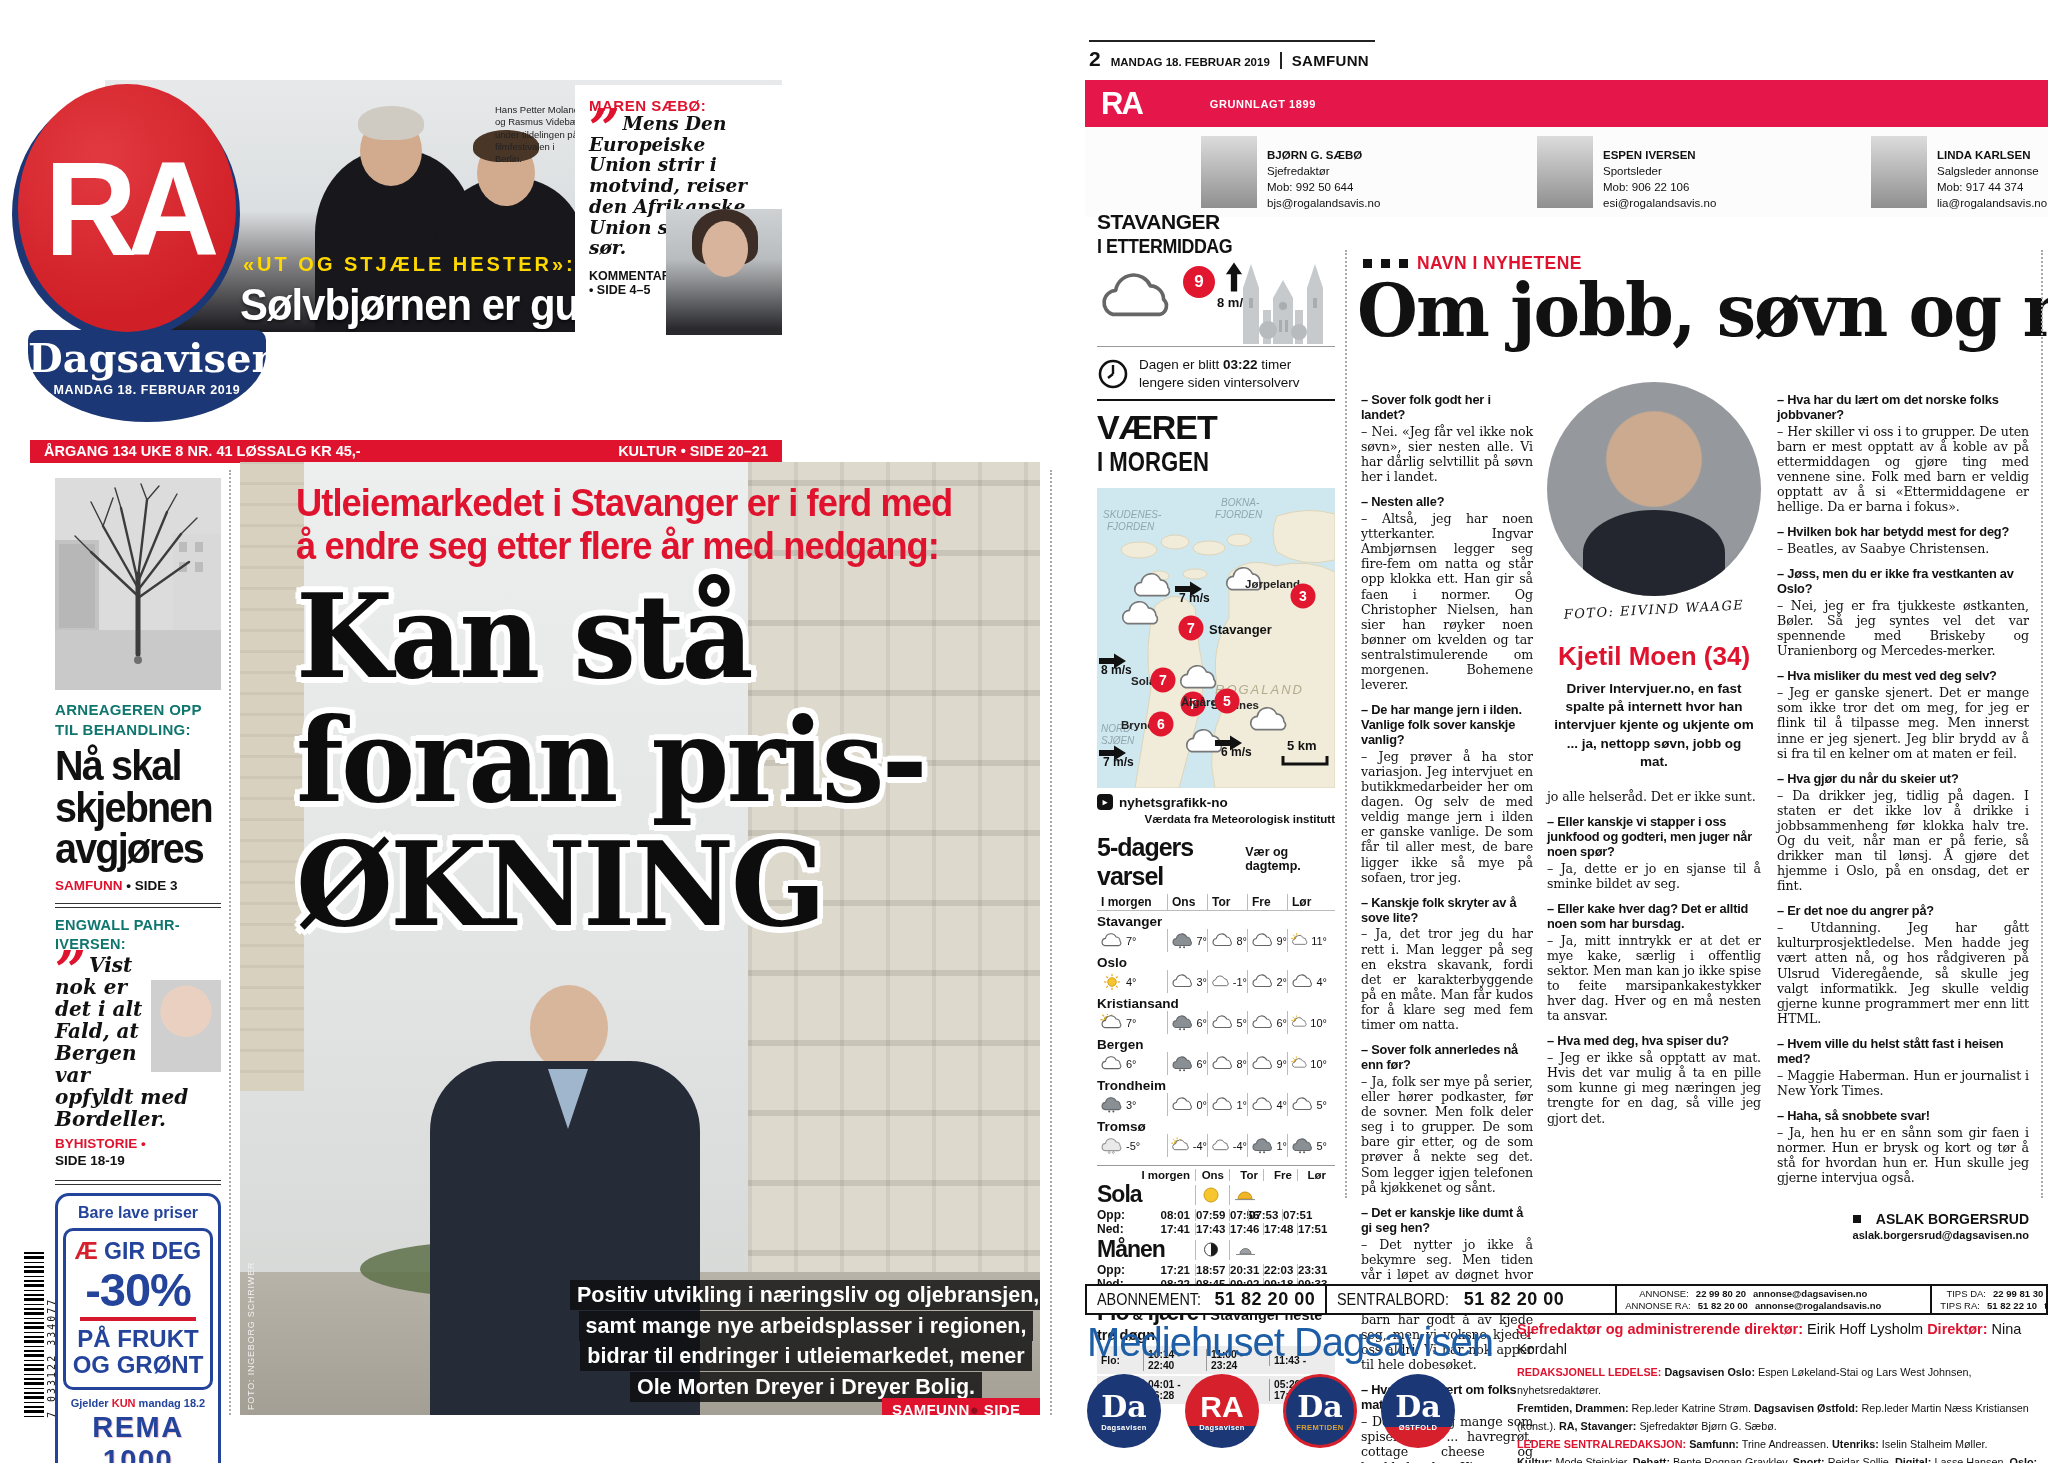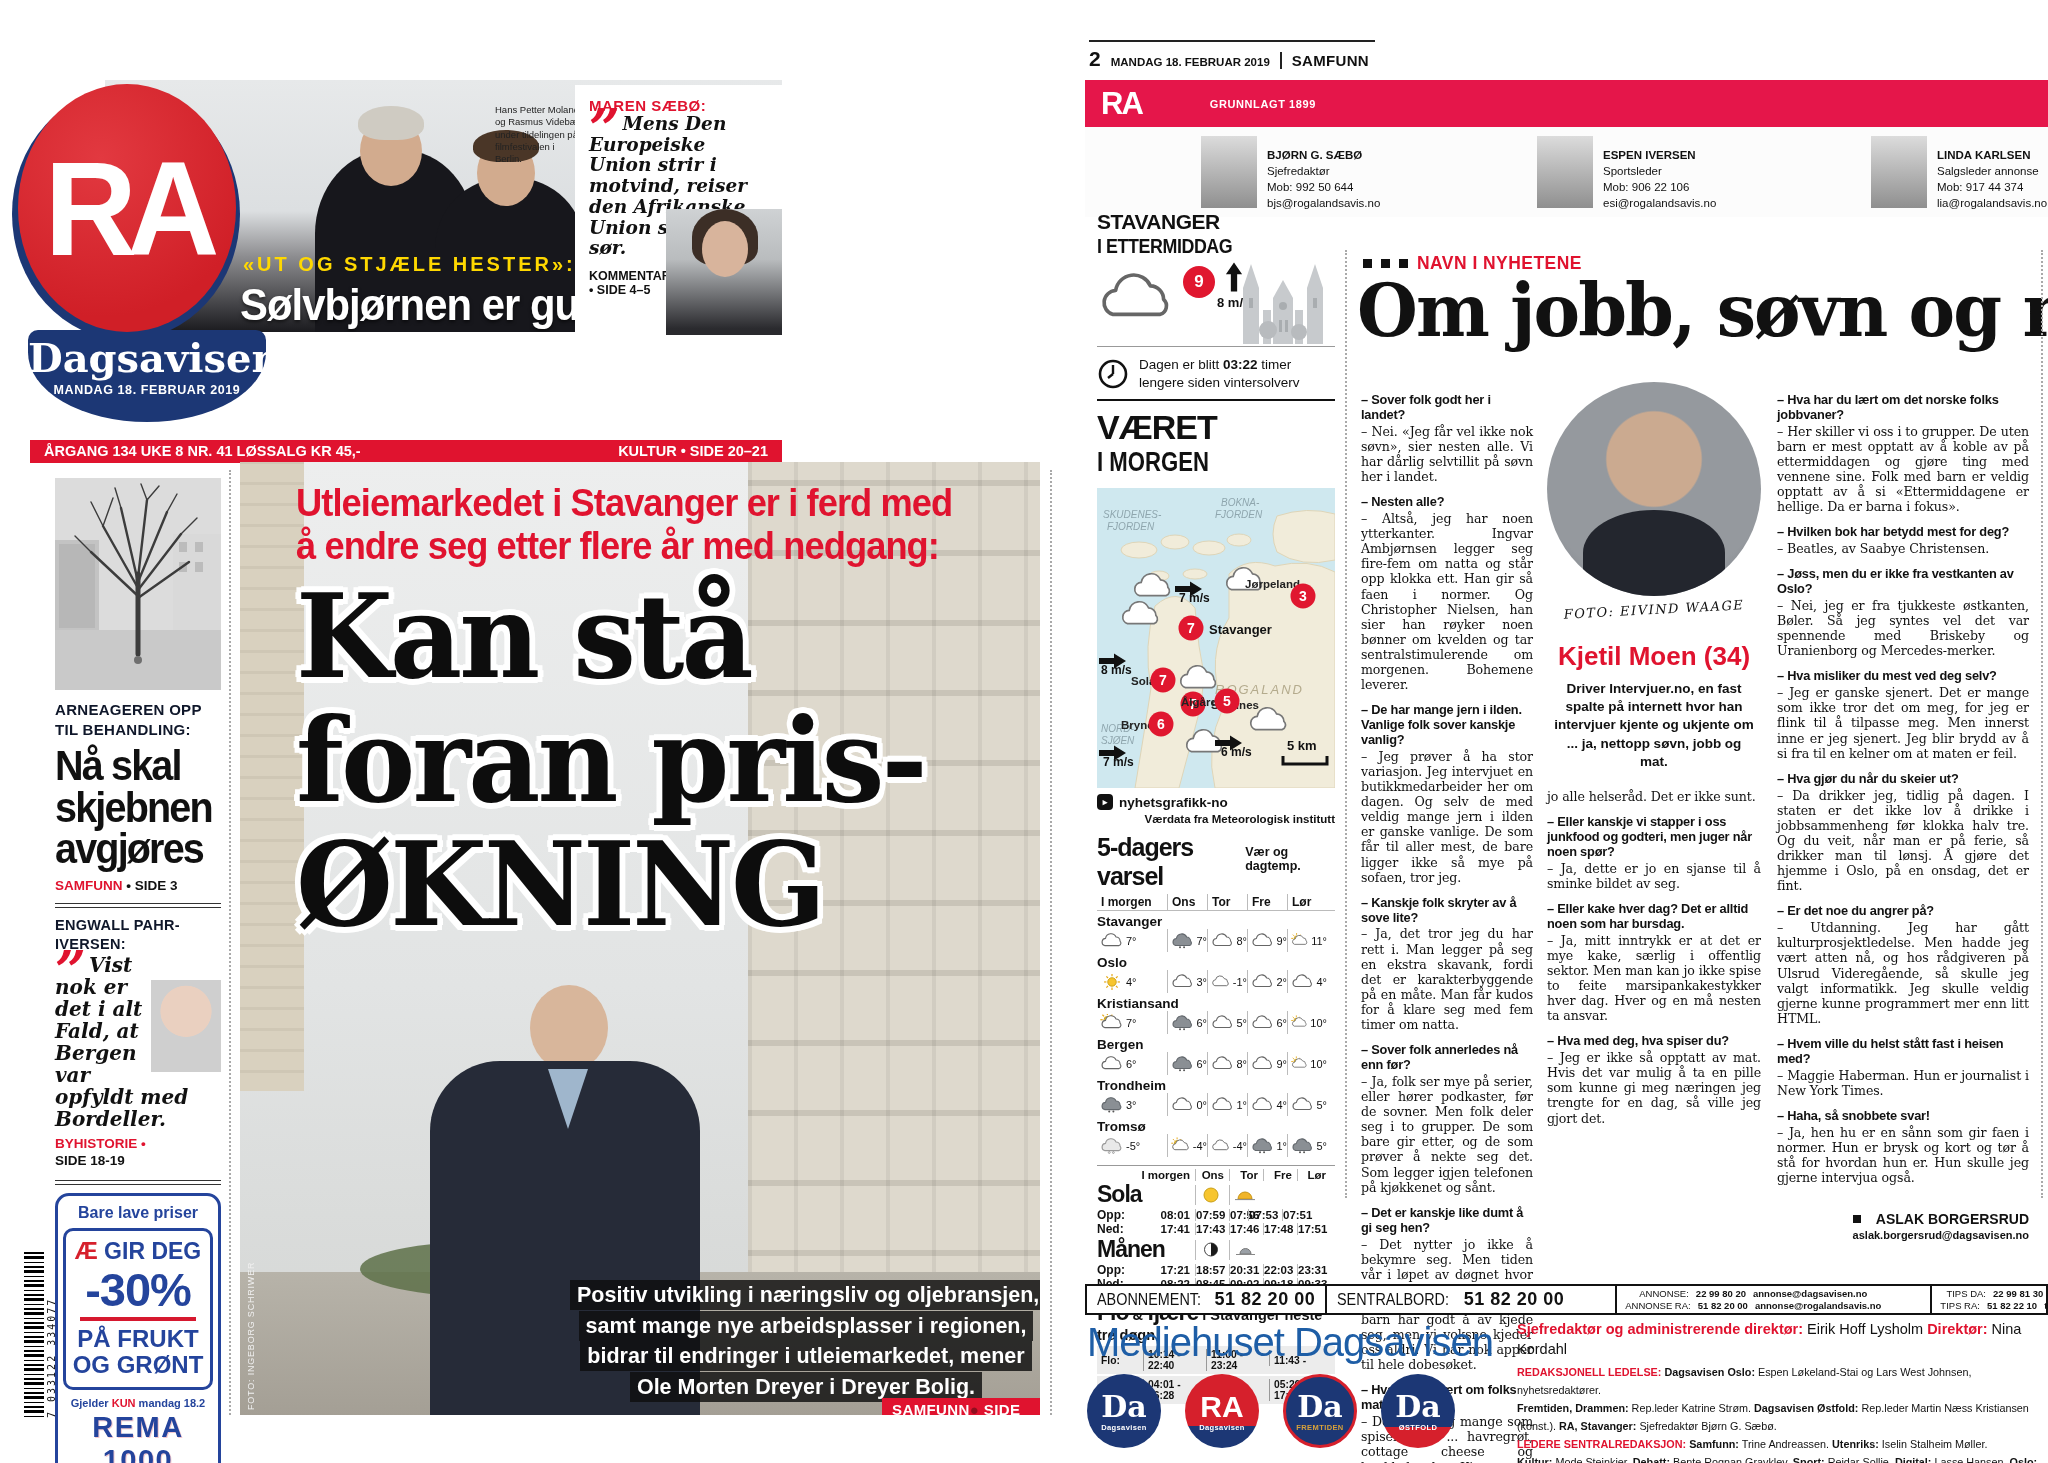--- a/index.html
+++ b/index.html
@@ -34,21 +34,21 @@
      border-radius:10px 10px 120px 120px / 10px 10px 70px 70px;}
   .ra-banner .paper{font-family:"DejaVu Serif",serif;font-weight:bold;font-size:40px;line-height:1;padding-top:8px;}
   .ra-banner .date{font-size:12.5px;font-weight:800;letter-spacing:.6px;margin-top:5px;}
   .ra-circle{position:absolute;left:18px;top:84px;width:218px;height:248px;border-radius:50%;
      background:radial-gradient(circle at 38% 30%,#e23940 0%,#d01f27 72%);display:flex;align-items:center;justify-content:center;}
   .ra-circle .t{color:#fff;font-weight:800;font-size:128px;letter-spacing:-10px;transform:scaleY(1.04);}
   .redstrip{position:absolute;left:30px;top:440px;width:752px;height:23px;background:#e0132f;color:#fff;
      font-weight:800;font-size:14.5px;line-height:23px;padding:0 14px;box-sizing:border-box;display:flex;justify-content:space-between;}
   .sidebar{position:absolute;left:55px;top:478px;width:166px;}
   .treephoto{width:166px;height:212px;background:linear-gradient(#e9e9e9,#d2d2d2);}
-  .s-kick{color:#0f172a;font-weight:800;font-size:15px;line-height:1.3;letter-spacing:.3px;margin-top:10px;}
+  .s-kick{color:#0f766e;font-weight:800;font-size:15px;line-height:1.3;letter-spacing:.3px;margin-top:10px;}
   .s-title{font-weight:800;font-size:43px;line-height:.97;letter-spacing:-2px;margin-top:6px;
      transform:scaleX(.92);transform-origin:0 0;width:110%;}
   .s-sec{font-size:13.5px;font-weight:800;margin-top:8px;}
   .red{color:#e0132f;}
   .divider{height:3px;border-top:1px solid #333;border-bottom:1px solid #333;margin:10px 0 8px;}
   .s-quote{font-style:italic;font-weight:bold;font-size:20px;line-height:1.1;}
   .s-face{float:right;width:70px;height:92px;margin:26px 0 2px 4px;
      background:radial-gradient(circle at 50% 34%,#ead0c0 0 36%,#cfcfcf 37% 100%);}
   .s-by{font-weight:800;font-size:13.5px;line-height:1.25;margin-top:6px;}
   .ad{border:3px solid #24449c;border-radius:14px;margin-top:4px;padding:8px 5px 10px;text-align:center;color:#24449c;background:#fff;}

